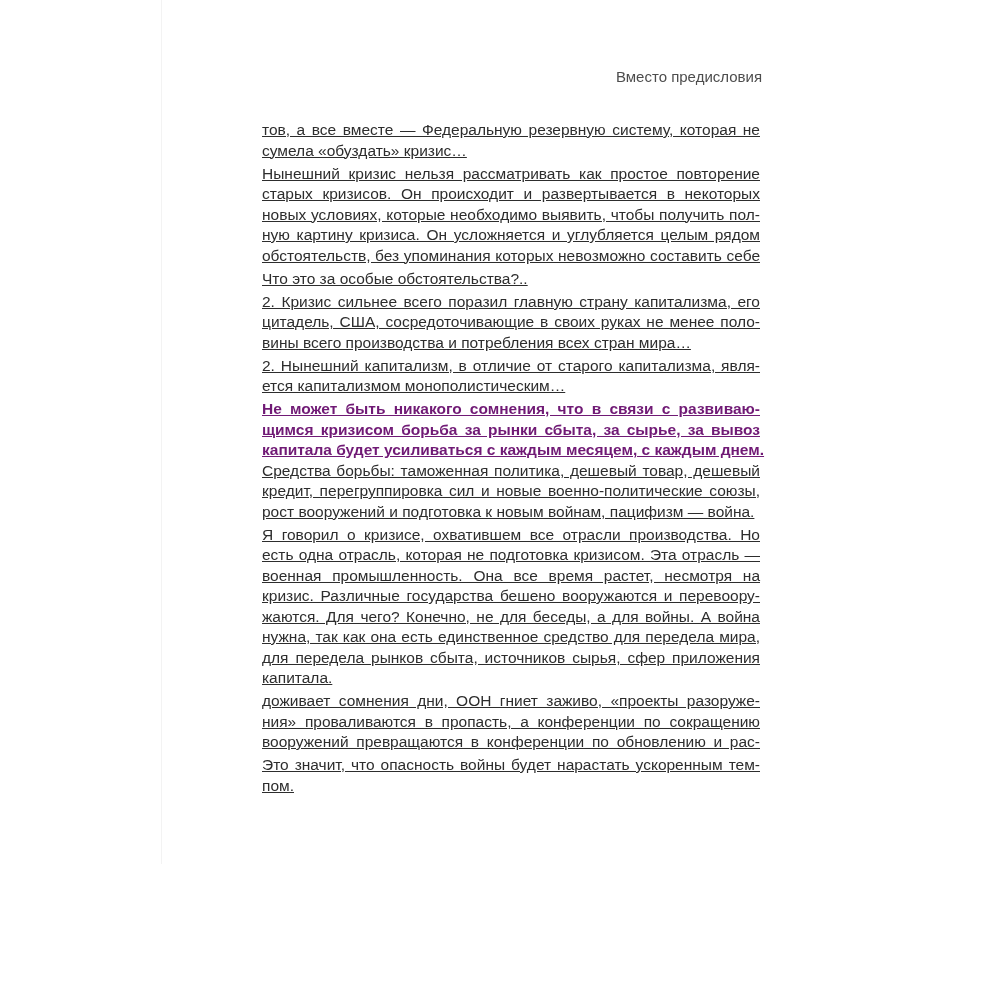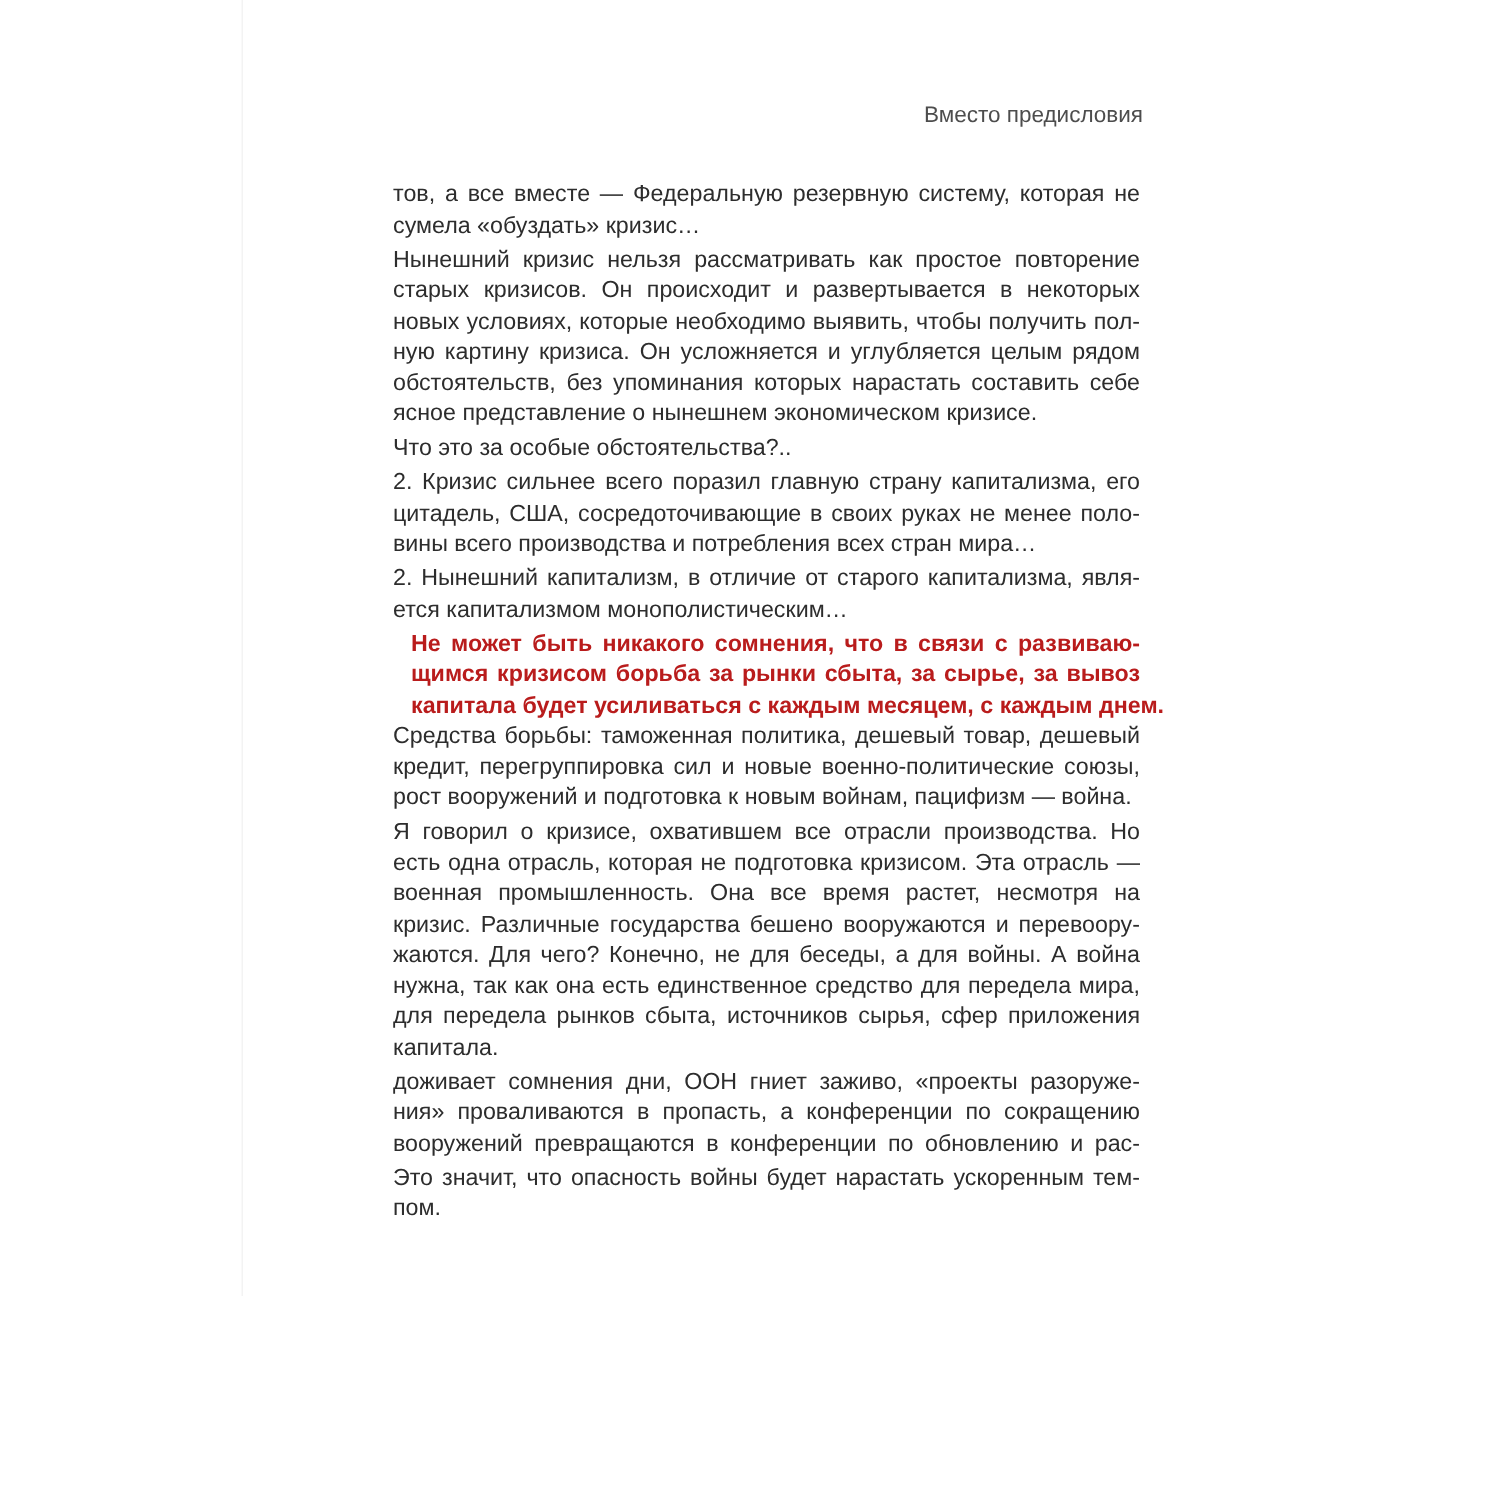--- a/index.html
+++ b/index.html
@@ -40,30 +40,30 @@
     left: 262px;
     width: 498px;
     font-size: 15.5px;
     line-height: 20.5px;
     color: #2d2d2d;
   }
   .para { margin: 0 0 2.5px 0; }
   .line {
     white-space: nowrap;
     text-align: left;
+    text-decoration: underline;
   }
   .line.j {
     text-align: justify;
     text-align-last: justify;
     text-justify: inter-word;
   }
   .line.b {
     font-weight: bold;
-    color: #b91c1c;
-    margin-left: 12px;
+    color: #701a75;
   }
   .afterword {
     position: absolute;
     top: 878px;
     left: 233px;
     width: 522px;
     font-family: "Liberation Serif", "DejaVu Serif", serif;
     font-size: 16.5px;
     line-height: 22.5px;
     color: #272727;
@@ -92,22 +92,21 @@
   <div class="content" id="content">
       <div class="para">
         <div class="line j">тов, а все вместе — Федеральную резервную систему, которая не</div>
         <div class="line">сумела «обуздать» кризис…</div>
       </div>
       <div class="para">
         <div class="line j">Нынешний кризис нельзя рассматривать как простое повторение</div>
         <div class="line j">старых кризисов. Он происходит и развертывается в некоторых</div>
         <div class="line j">новых условиях, которые необходимо выявить, чтобы получить пол-</div>
         <div class="line j">ную картину кризиса. Он усложняется и углубляется целым рядом</div>
-        <div class="line j">обстоятельств, без упоминания которых нарастать составить себе</div>
-        <div class="line">ясное представление о нынешнем экономическом кризисе.</div>
+        <div class="line j">обстоятельств, без упоминания которых невозможно составить себе</div>
       </div>
       <div class="para">
         <div class="line">Что это за особые обстоятельства?..</div>
       </div>
       <div class="para">
         <div class="line j">2. Кризис сильнее всего поразил главную страну капитализма, его</div>
         <div class="line j">цитадель, США, сосредоточивающие в своих руках не менее поло-</div>
         <div class="line">вины всего производства и потребления всех стран мира…</div>
       </div>
       <div class="para">

